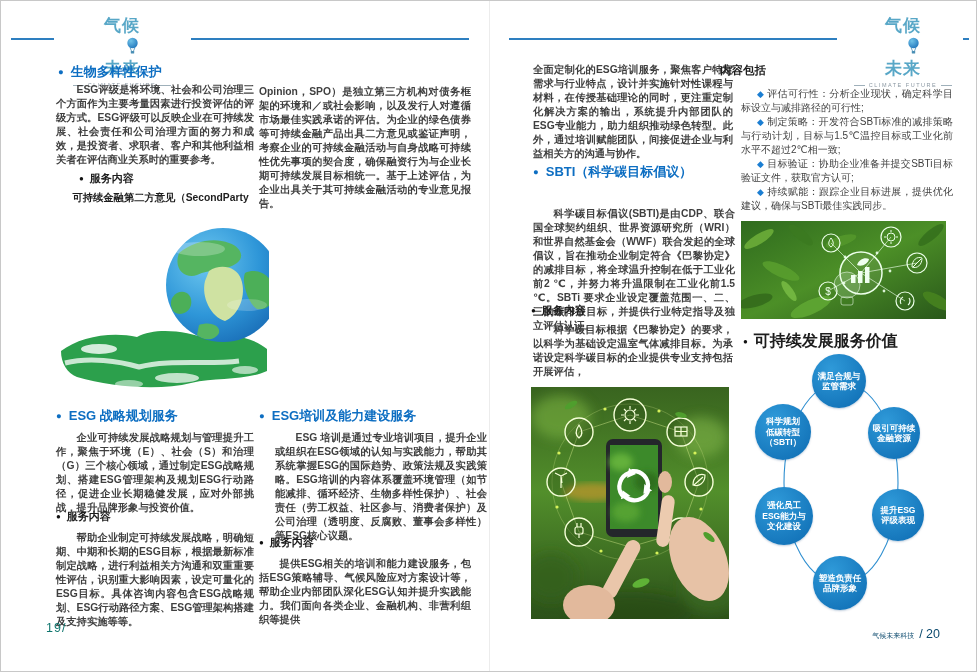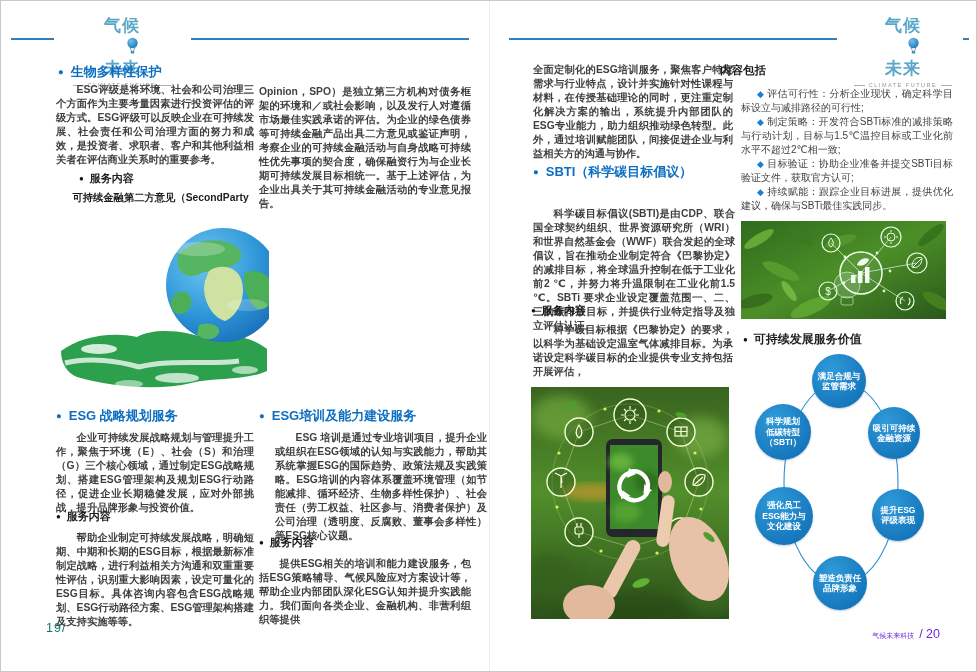--- a/index.html
+++ b/index.html
@@ -17,21 +17,21 @@
   .para{position:absolute;margin:0;font-size:10.3px;line-height:14px;color:#3f3f3f;text-align:justify;text-indent:2em;font-weight:bold;}
   .sec-title{position:absolute;margin:0;display:flex;align-items:center;gap:7px;font-size:13px;font-weight:bold;color:#0d6ec2;}
   .sec-title .tdot{font-size:9.5px;line-height:1;}
   .svc{position:absolute;margin:0;display:flex;align-items:center;gap:6px;font-size:11px;font-weight:bold;color:#1d1d1d;}
   .svc .bdot{font-size:8px;line-height:1;color:#111;}
   .lead-bold{position:absolute;margin:0;font-size:10.3px;font-weight:bold;color:#1d1d1d;}
   .bullet{margin:0;font-size:10px;line-height:14px;color:#3f3f3f;text-align:justify;text-indent:1.6em;}
   .bullet .diamond{color:#1b7ed2;margin-right:3px;font-size:9px;}
   .ci-title{position:absolute;margin:0;font-size:11.5px;font-weight:bold;color:#1d1d1d;}
   .footer-l{position:absolute;left:45px;top:620px;font-size:12.5px;color:#0f766e;letter-spacing:1px;}
-  .footer-r{position:absolute;right:36px;top:626px;display:flex;align-items:baseline;gap:5px;color:#6d28d9;}
+  .footer-r{position:absolute;right:36px;top:626px;display:flex;align-items:baseline;gap:5px;color:#0c4a6e;}
   .footer-r .fbrand{font-size:7px;}
   .footer-r .fnum{font-size:12.5px;}
   
   .diagram{position:absolute;left:740px;top:352px;width:212px;height:268px;}
   .node{position:absolute;border-radius:50%;display:flex;flex-direction:column;align-items:center;justify-content:center;
         background:radial-gradient(circle at 35% 28%,#2f9ad9,#0c6ab1);color:#ffffff;font-weight:bold;
         font-size:8.5px;line-height:10.5px;text-align:center;box-shadow:0 1px 2px rgba(0,60,120,.25);}
 </style>
 </head>
 <body>
@@ -330,21 +330,21 @@
           <circle cx="136" cy="32" r="1.4"></circle>
           <circle cx="149" cy="50" r="1.4"></circle>
         <circle cx="143" cy="70" r="1.4"></circle>
           <circle cx="103" cy="62" r="1.4"></circle>
       </g>
     </g>
   </svg>
 
   <div class="svc" style="left:742px;top:330px;">
     <span class="bdot">●</span>
-    <span style="font-size:12px;">可持续发展服务价值</span>
+    <span style="font-size:16px;">可持续发展服务价值</span>
   </div>
 
   <div class="diagram">
     <svg width="212" height="268" viewBox="0 0 212 268" style="position:absolute;left:0;top:0;">
       <ellipse cx="100" cy="130" rx="57" ry="101" fill="none" stroke="#2f8fd0" stroke-width="1.1"></ellipse>
     </svg>
     <div class="node" style="left:71px;top:1px;width:54px;height:54px;">
       <span>满足合规与</span>
       <span>监管需求</span>
     </div>

